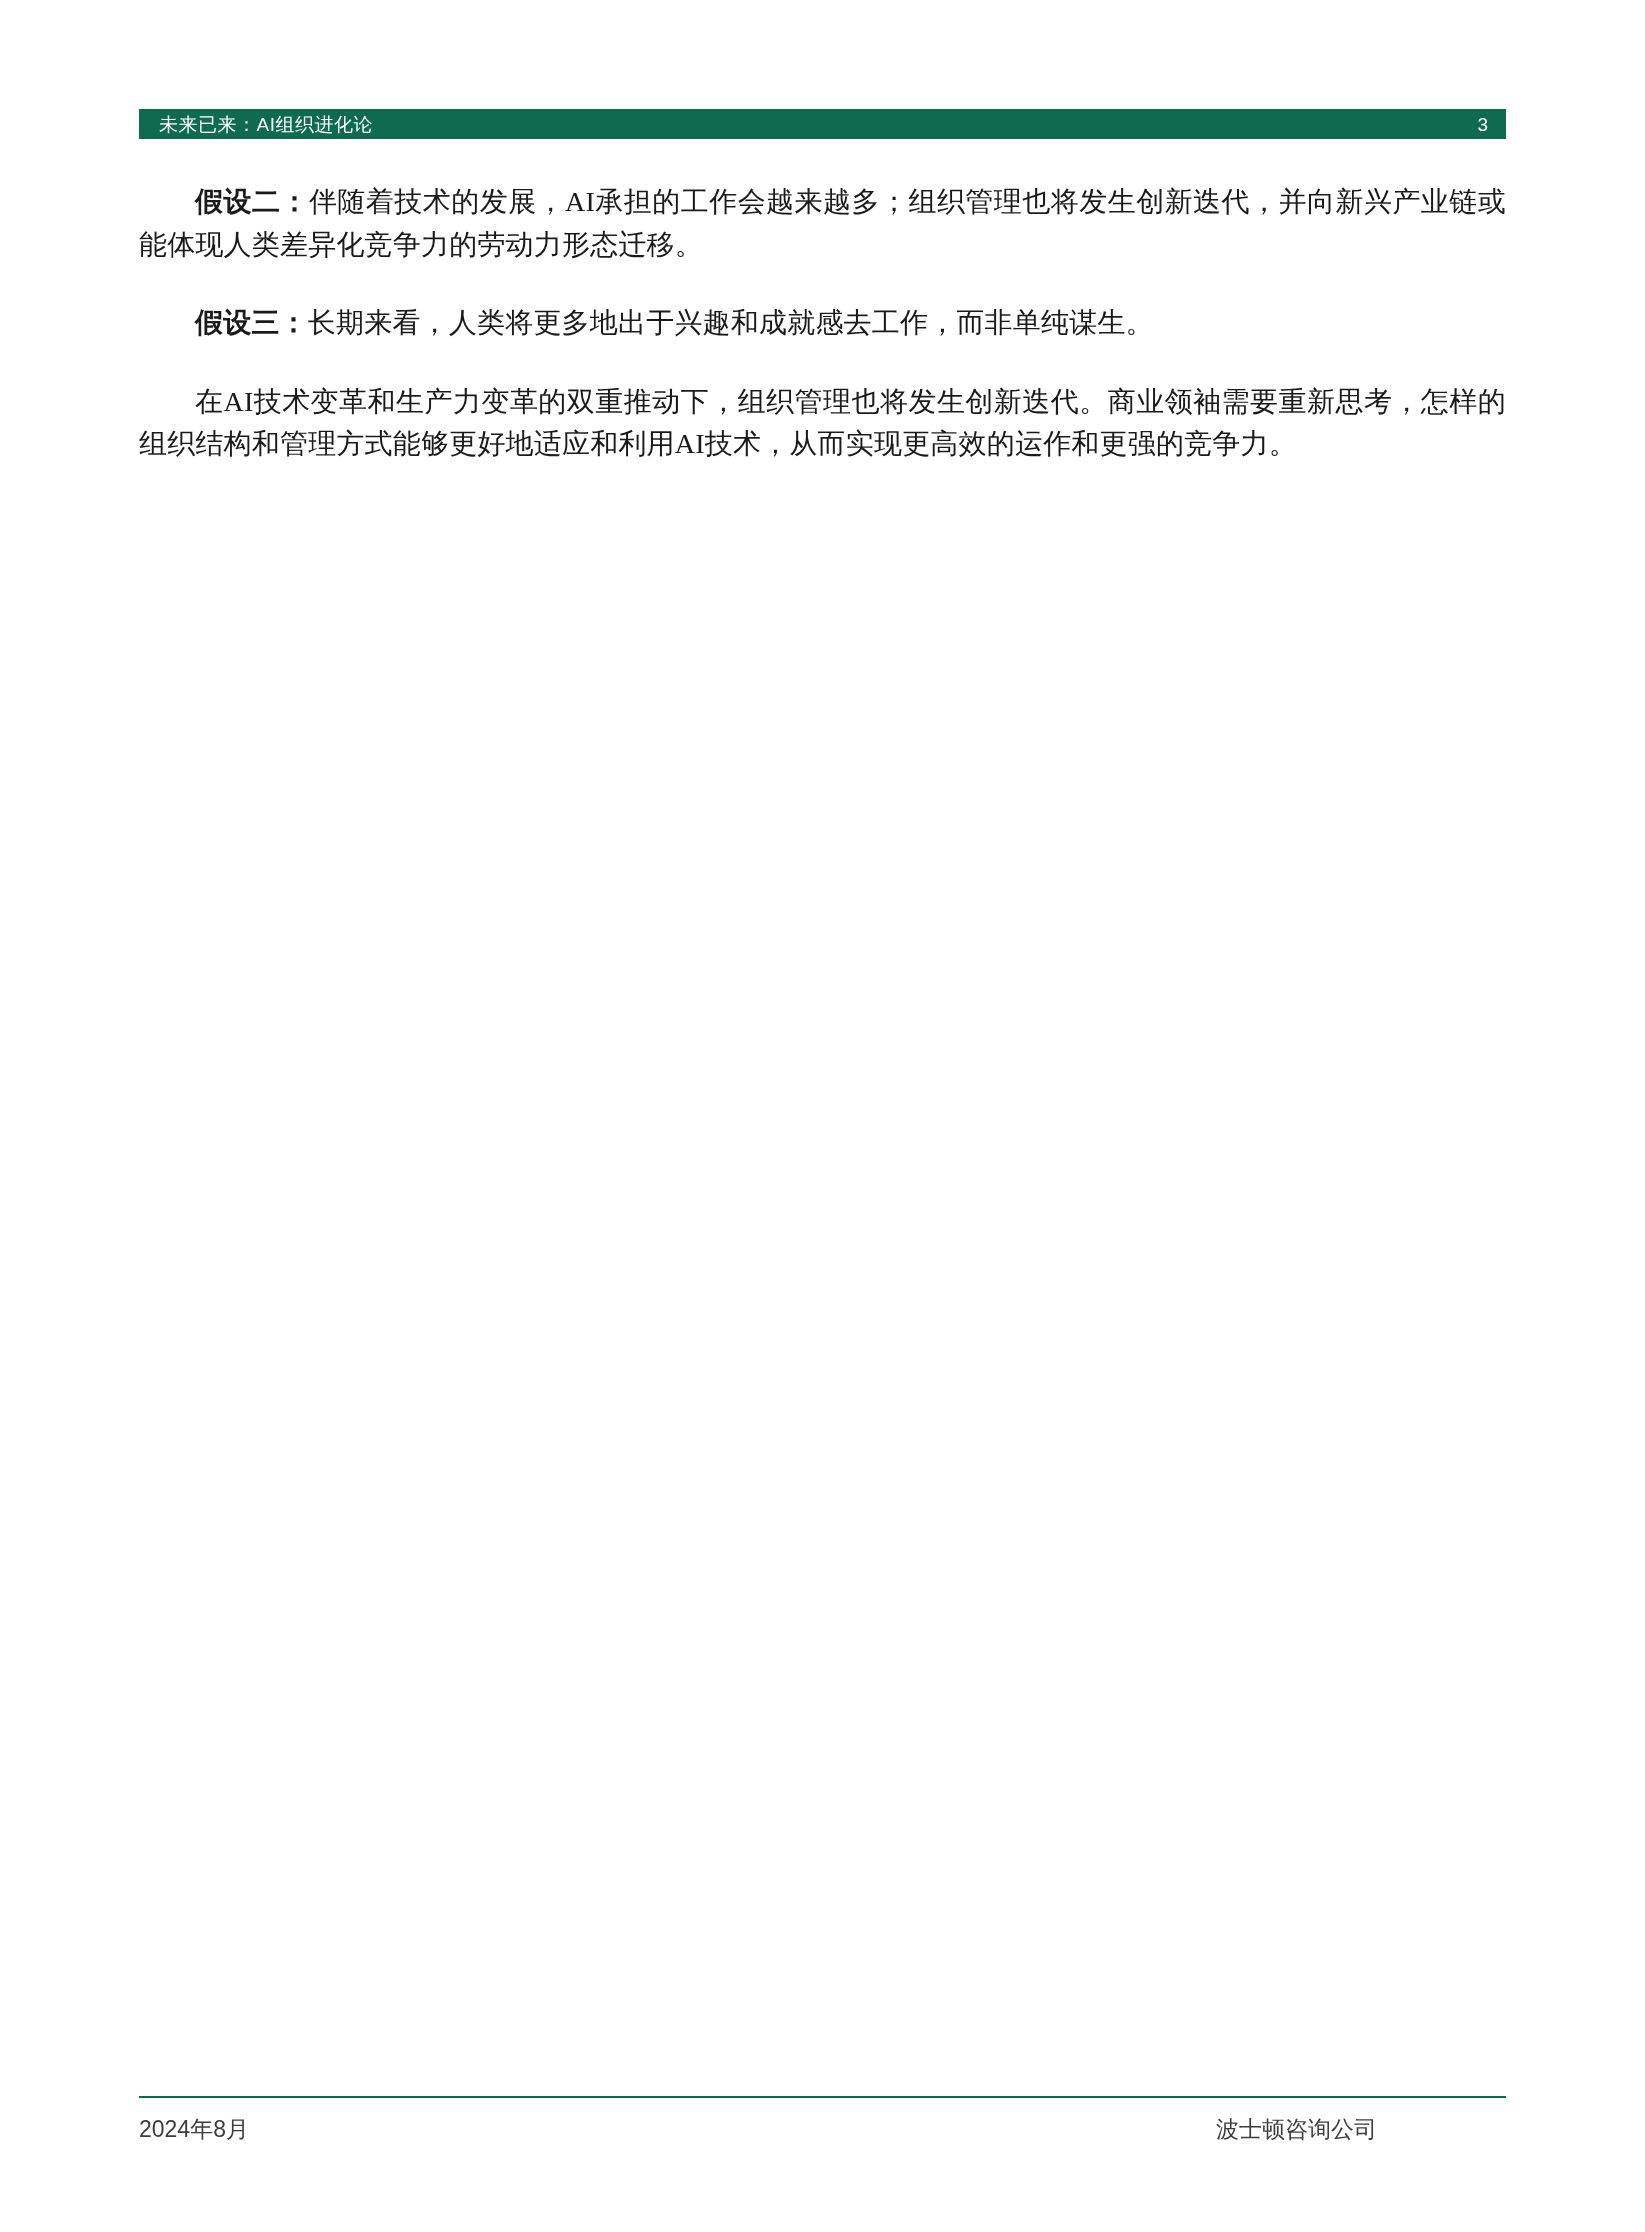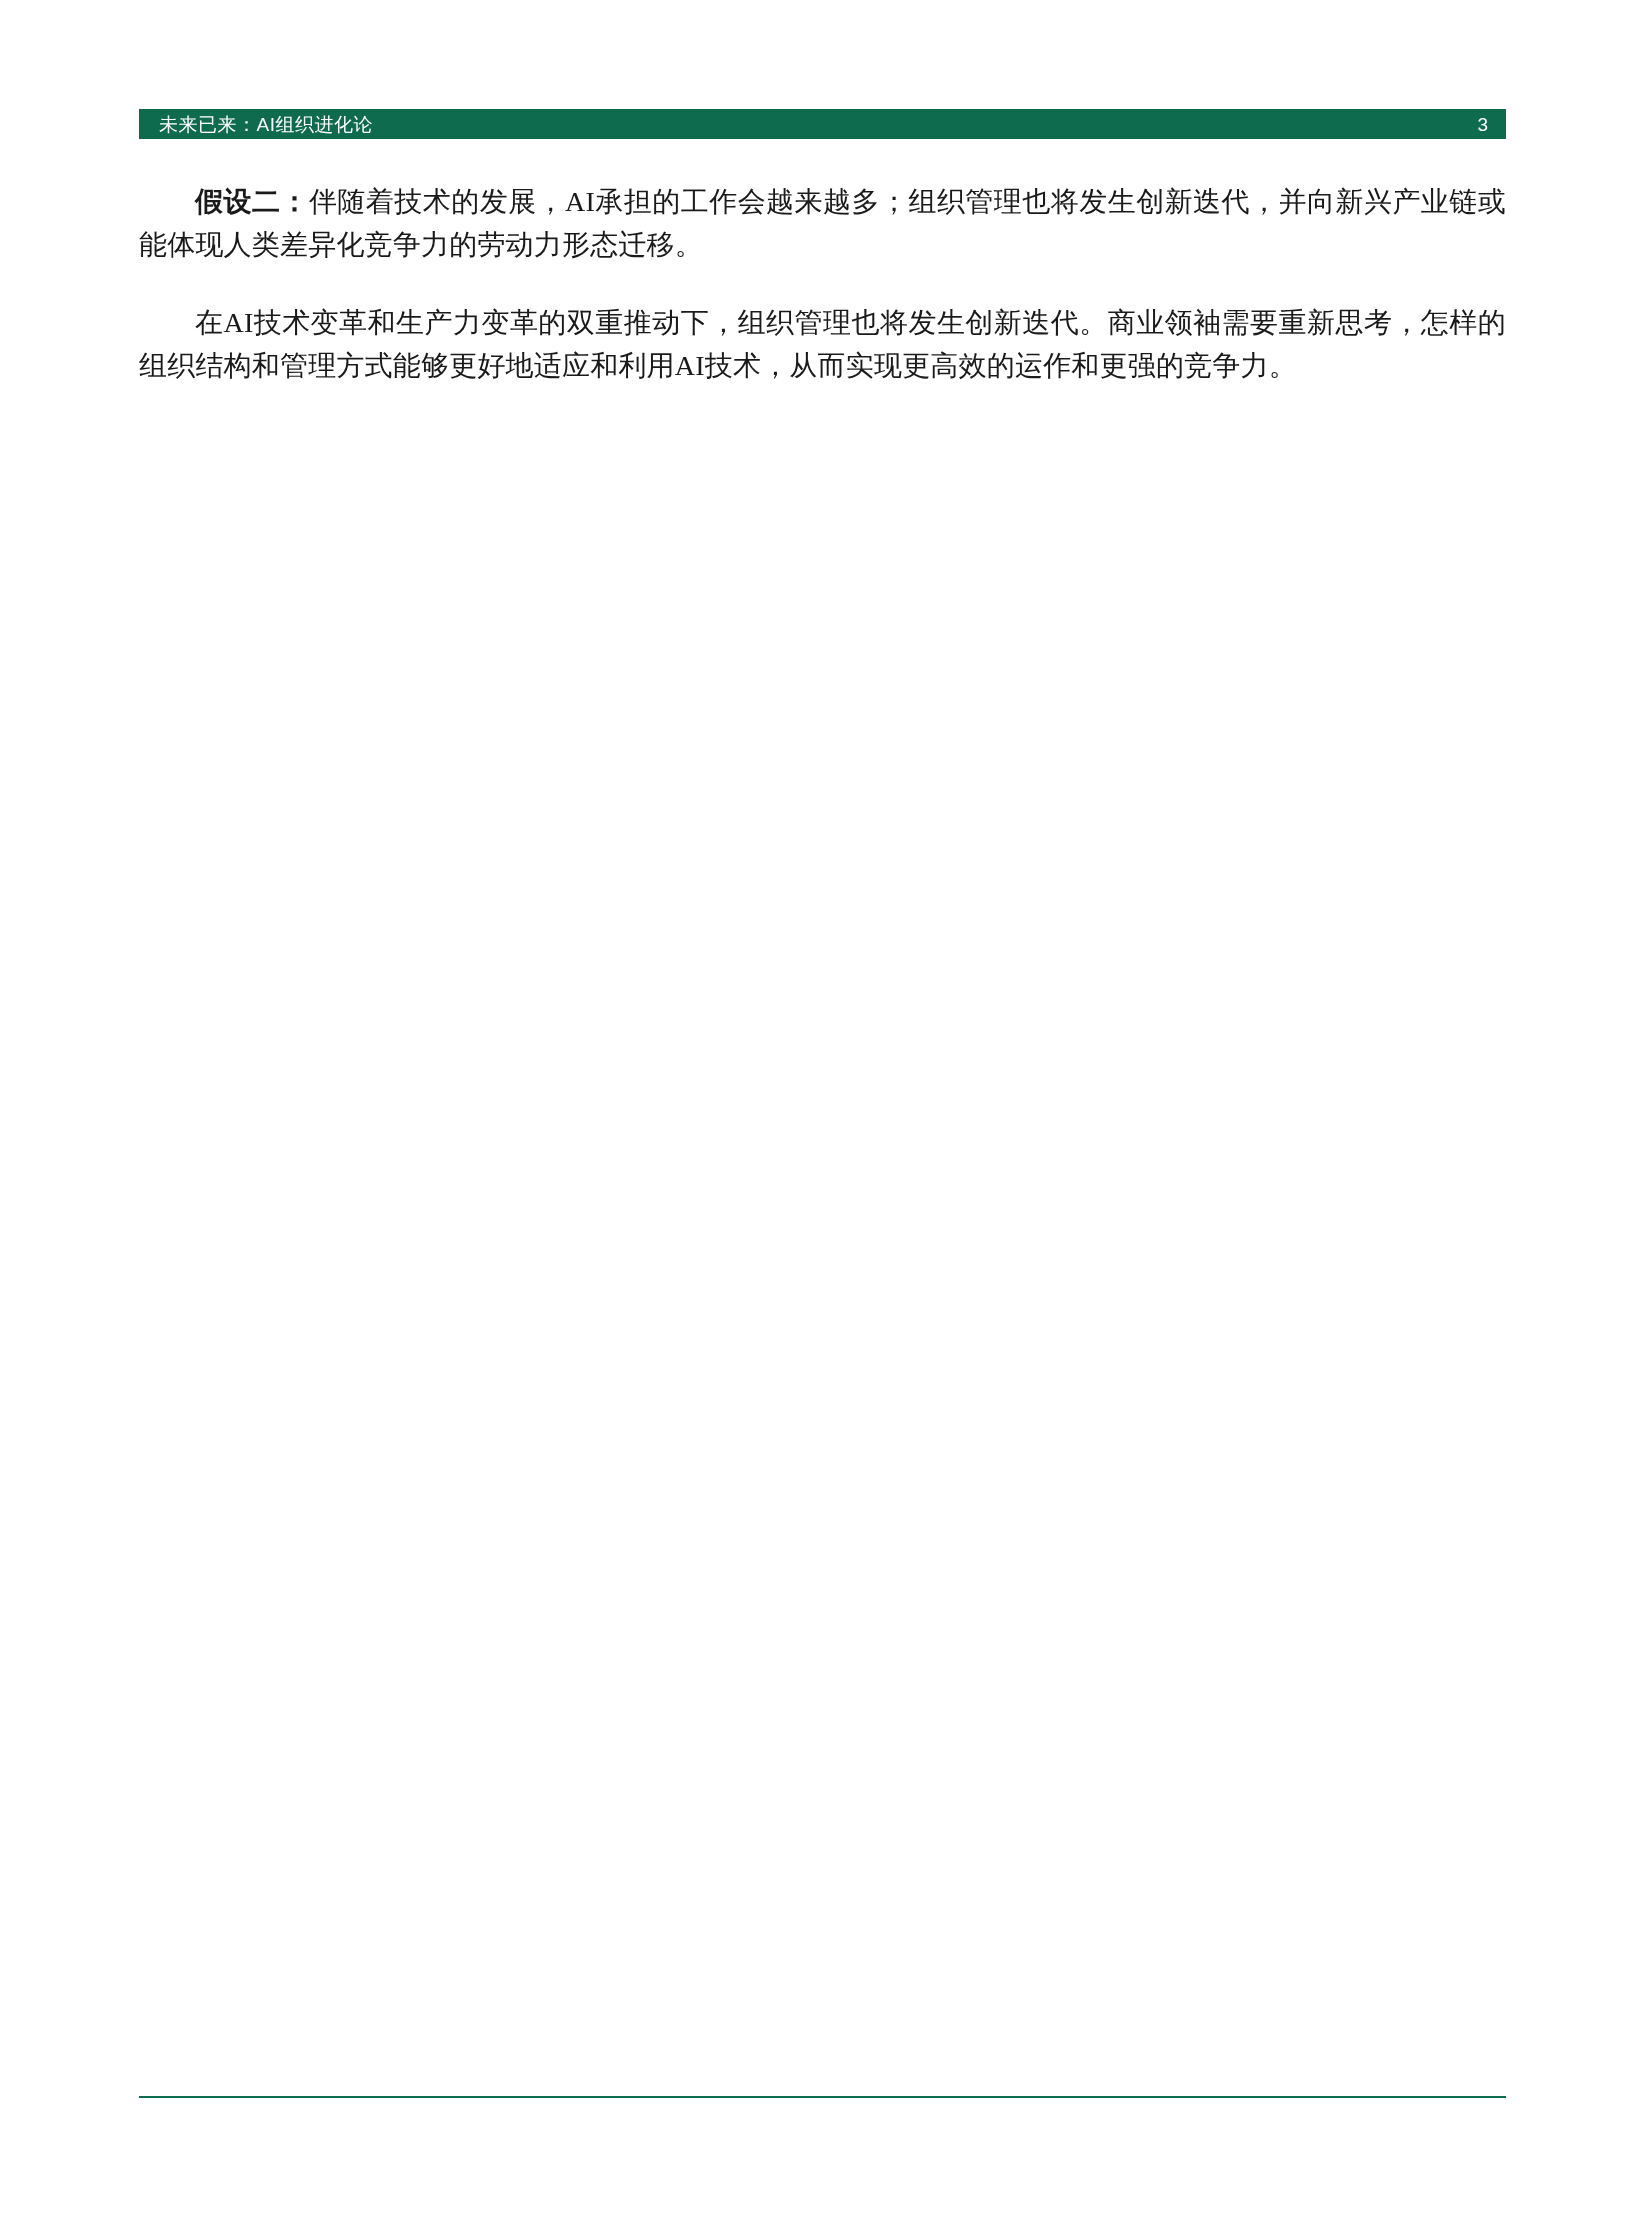--- a/index.html
+++ b/index.html
@@ -109,24 +109,31 @@
     <span class="header-title">未来已来：AI组织进化论</span>
     <span class="header-page-number">3</span>
   </div>
 
   <div class="content">
 
     <p class="para indent para-gap-big">
       <span class="lead">假设二：</span><span>伴随着技术的发展，AI承担的工作会越来越多；组织管理也将发生创新迭代，并向新兴产业链或能体现人类差异化竞争力的劳动力形态迁移。</span>
     </p>
 
+    <p class="para indent para-gap-big">
+      <span class="lead">假设三：</span><span>长期来看，人类将更多地出于兴趣和成就感去工作，而非单纯谋生。</span>
+    </p>
 
     <p class="para indent">
       <span>在AI技术变革和生产力变革的双重推动下，组织管理也将发生创新迭代。商业领袖需要重新思考，怎样的组织结构和管理方式能够更好地适应和利用AI技术，从而实现更高效的运作和更强的竞争力。</span>
     </p>
 
   </div>
 
   <div class="footer-rule"></div>
 
+  <div class="footer">
+    <span>2024年8月</span>
+    <span class="footer-right">波士顿咨询公司</span>
+  </div>
 
 </div>
 
 
 </body></html>

